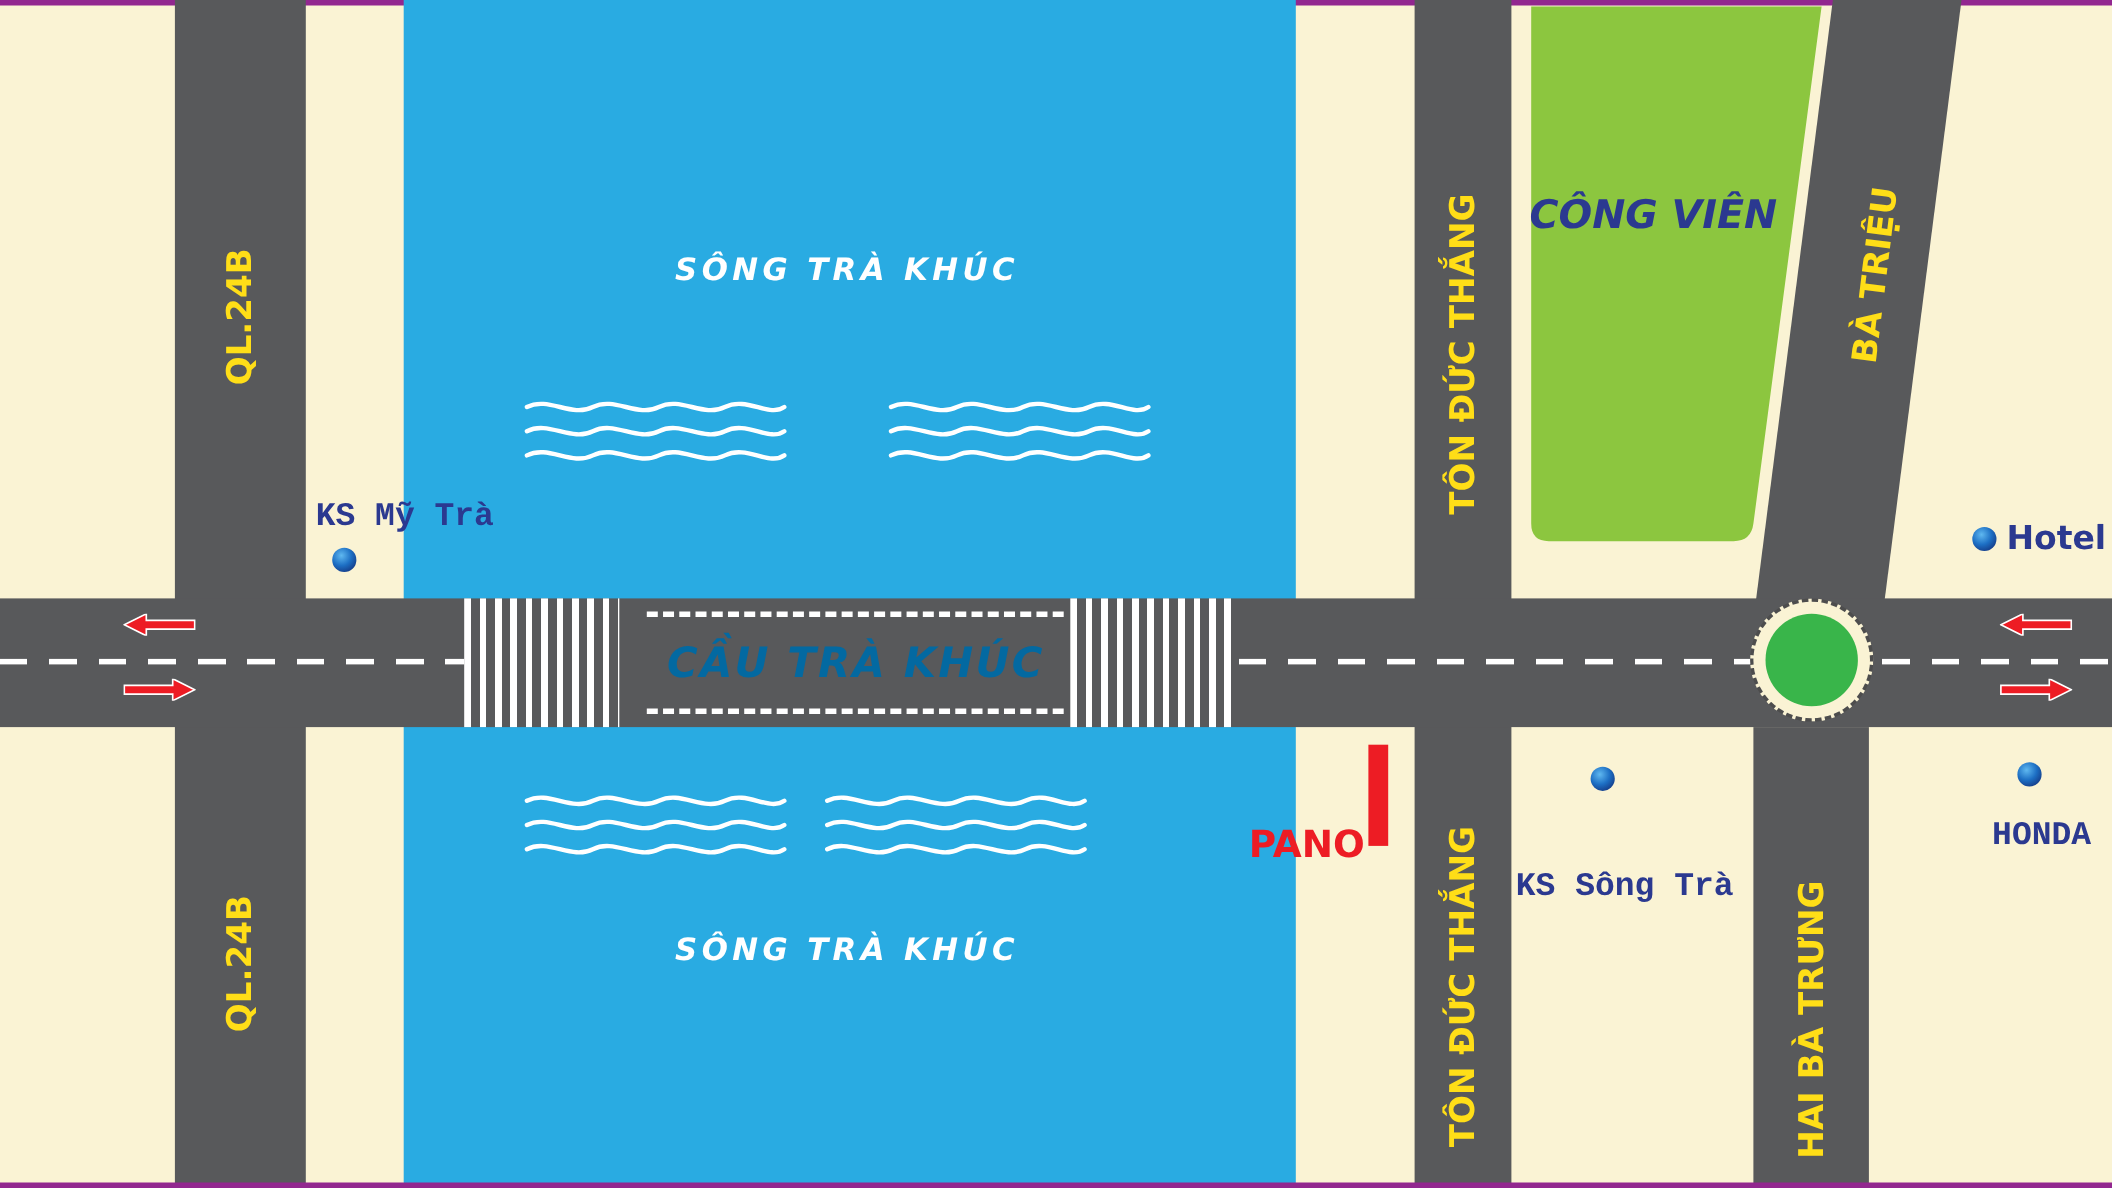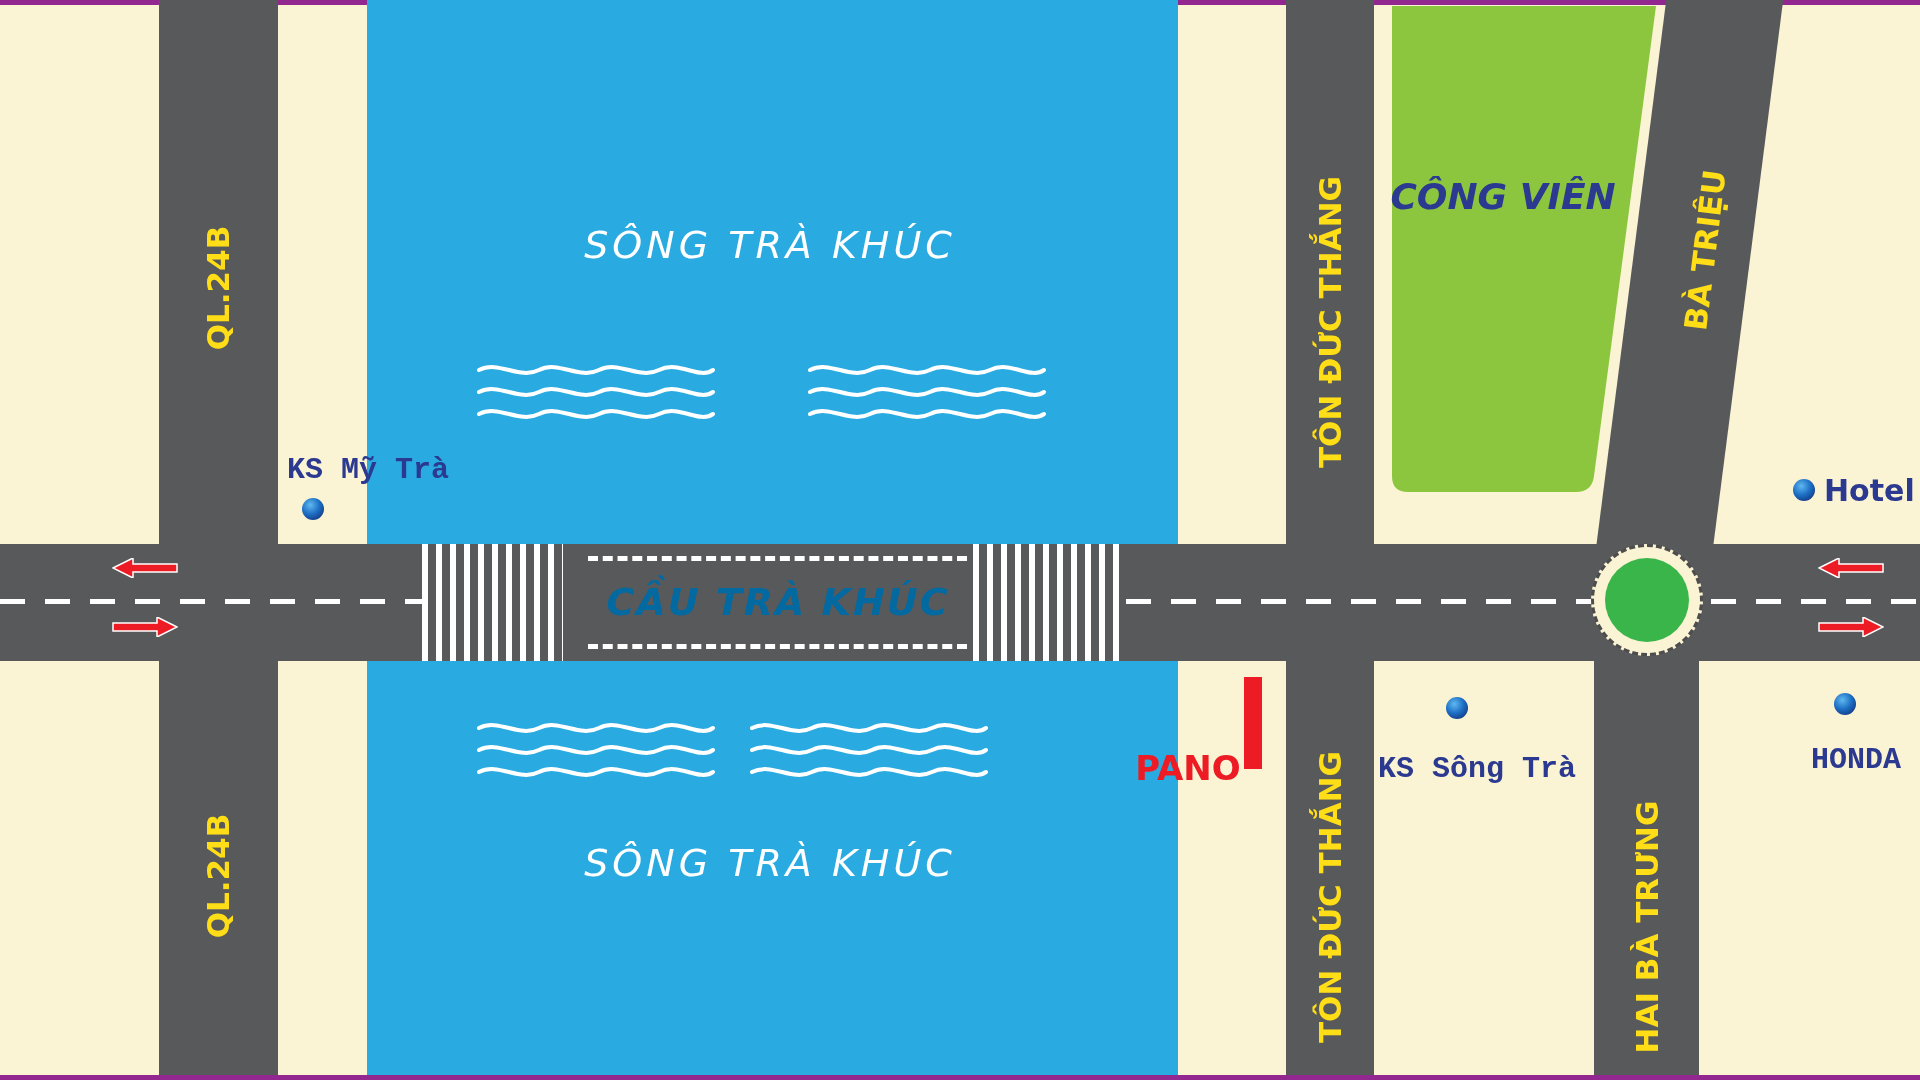--- a/index.html
+++ b/index.html
@@ -37,21 +37,21 @@
     color:#0369a1;font-size:38px;font-weight:bold;font-style:italic;
     letter-spacing:2px;white-space:nowrap;}
 
   
   .roundabout{left:1591px;top:544px;width:112px;height:112px;border-radius:50%;
     border:3px dashed #4d4d4d;background:#FAF3D4;box-sizing:border-box;}
   .roundabout-island{position:absolute;left:11px;top:11px;right:11px;bottom:11px;
     background:#39B54A;border-radius:50%;}
 
   
-  .river-label{color:#fff;font-size:38px;font-weight:normal;font-style:italic;
+  .river-label{color:#fff;font-size:28px;font-weight:bold;font-style:italic;
     letter-spacing:4px;white-space:nowrap;transform:translate(-50%,-50%);}
   .park-label{color:#2B3990;font-size:36px;font-weight:bold;font-style:italic;
     text-align:left;line-height:1.25;transform:translate(-50%,-50%);white-space:nowrap;}
   .road-label{color:#FFDE17;font-size:31px;font-weight:bold;white-space:nowrap;}
   .rot90{transform:translate(-50%,-50%) rotate(-90deg);}
   .rot-batrieu{transform:translate(-50%,-50%) rotate(-83deg);}
 
   
   .poi-dot{width:22px;height:22px;border-radius:50%;
     background:radial-gradient(circle at 38% 32%,#5fb8f0 0%,#1d6fc4 45%,#101f66 100%);}
@@ -155,21 +155,21 @@
   <div class="abs road-label rot90" style="left:218px;top:876px">QL.24B</div>
   <div class="abs road-label rot90" style="left:1330px;top:322px">TÔN ĐỨC THẮNG</div>
   <div class="abs road-label rot90" style="left:1330px;top:897px">TÔN ĐỨC THẮNG</div>
   <div class="abs road-label rot-batrieu" style="left:1705px;top:250px">BÀ TRIỆU</div>
   <div class="abs road-label rot90" style="left:1647px;top:927px">HAI BÀ TRƯNG</div>
 
   <div class="abs poi-dot" style="left:302px;top:498px"></div>
   <div class="abs poi-label center-anchor" style="left:368px;top:470px">KS Mỹ Trà</div>
 
   <div class="abs poi-dot" style="left:1446px;top:697px"></div>
-  <div class="abs poi-label center-anchor" style="left:1477px;top:769px">KS Sông Trà</div>
+  <div class="abs poi-label center-anchor" style="left:1477px;top:807px">KS Sông Trà</div>
 
   <div class="abs poi-dot" style="left:1793px;top:479px"></div>
   <div class="abs poi-label left-anchor" style="left:1824px;top:490px">Hotel</div>
 
   <div class="abs poi-dot" style="left:1834px;top:693px"></div>
   <div class="abs poi-label center-anchor" style="left:1856px;top:760px">HONDA</div>
 
   <div class="abs pano-rect"></div>
   <div class="abs pano-label">PANO</div>
 

